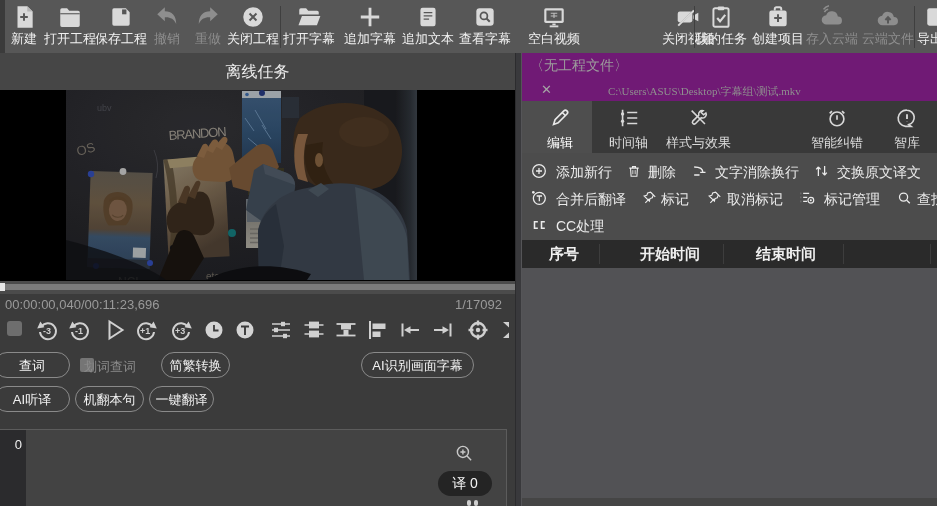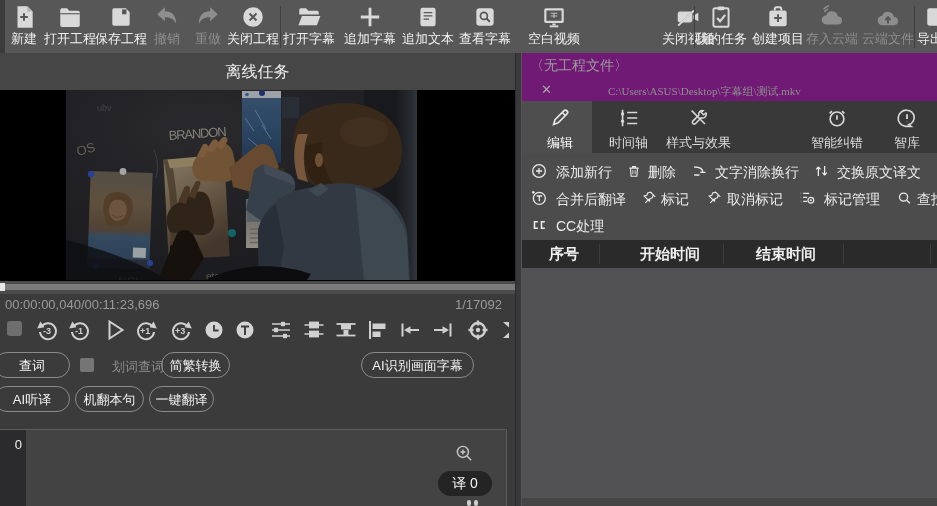--- a/index.html
+++ b/index.html
@@ -25,21 +25,21 @@
 #vscroll { left:0; top:281px; width:515px; height:13px; background:#4b4b4b; }
 #vthumb { left:5px; top:284px; width:510px; height:6px; background:#7b7b7b; }
 #vsq { left:0; top:283px; width:5px; height:8px; background:#e8e8e8; }
 #timerow { left:0; top:294px; width:515px; height:18px; background:#3b3b3b;
   color:#9a9a9a; font-size:13px; }
 #belowbg { left:0; top:294px; width:515px; height:212px; background:#3b3b3b; }
 .ctrl { position:absolute; top:318px; }
 .pill { position:absolute; height:26px; border:1px solid #8a8a8a; border-radius:14px;
   color:#f2f2f2; font-size:13px; text-align:center; line-height:26px; background:transparent; }
 #chk { left:80px; top:358px; width:14px; height:14px; background:#757575; border-radius:2px; }
-#chklb { left:112px; top:358px; color:#8b8b8b; font-size:13px; }
+#chklb { left:84px; top:358px; color:#8b8b8b; font-size:13px; }
 #txtarea { left:0; top:429px; width:507px; height:77px; background:#434343;
   border-top:1px solid #5c5c5c; border-right:1px solid #5c5c5c; }
 #gutter { left:0; top:430px; width:26px; height:76px; background:#2b2b2d;
   color:#f0f0f0; font-size:13px; text-align:right; }
 #ypill { left:438px; top:471px; width:54px; height:25px; background:#242424;
   border-radius:13px; color:#f5f5f5; font-size:14px; text-align:center; line-height:25px; }
 
 
 #divider { left:515px; top:53px; width:7px; height:453px; background:#39393c; border-left:1px solid #2c2c2e; border-right:1px solid #555558; }
 

